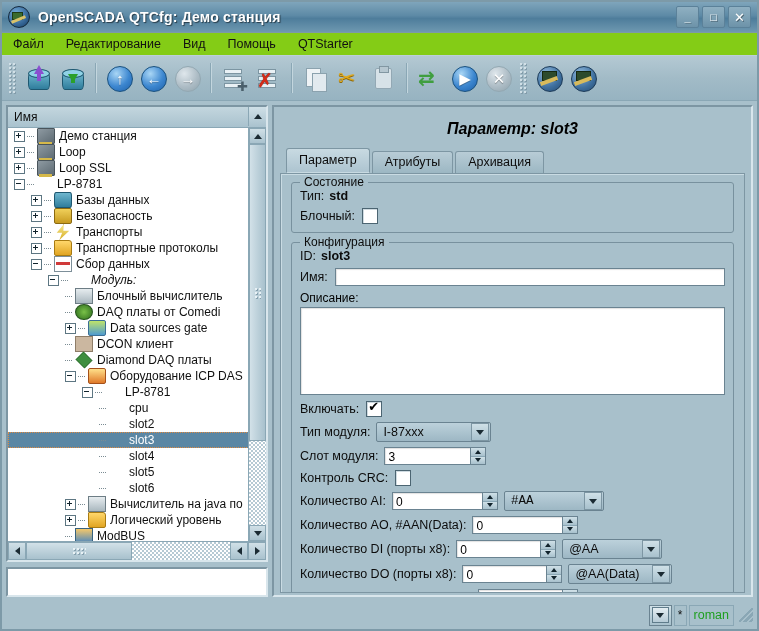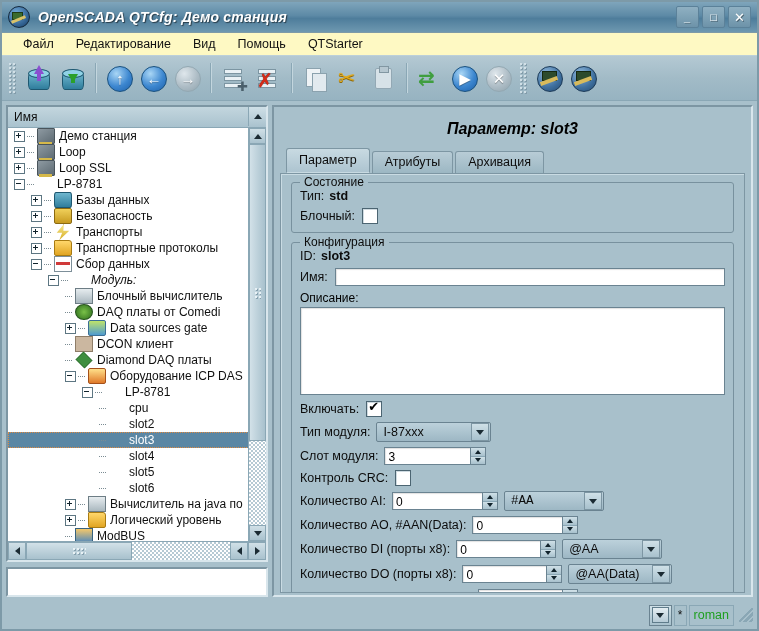--- a/index.html
+++ b/index.html
@@ -18,21 +18,20 @@
     display:flex;flex-direction:column;
   }
   
   .titlebar{
     height:30px;flex:0 0 30px;
     background:linear-gradient(to bottom,#7fa5bb 0%,#5d8aa6 45%,#4e7d9b 55%,#6e98b0 100%);
     display:flex;align-items:center;
     border-bottom:1px solid #7d9aa8;
     padding:0 4px 0 6px;
     position:relative;
-    font-style:italic;
   }
   .app-icon{
     width:20px;height:20px;flex:0 0 20px;border-radius:50%;
     background:radial-gradient(circle at 35% 30%,#6fa8d8 0%,#2e5d8c 70%,#17354f 100%);
     position:relative;overflow:hidden;margin-right:8px;
     border:1px solid #14293d;
   }
   .app-icon:before{
     content:"";position:absolute;left:3px;top:5px;width:9px;height:6px;
     background:#3a6b2e;border:1px solid #1d3a15;
@@ -52,22 +51,22 @@
     background:linear-gradient(to bottom,#8fb0c2,#6d93a9);
     border:1px solid #5b8199;border-radius:2px;
     display:flex;align-items:center;justify-content:center;
     color:#ffffff;font-size:11px;font-weight:bold;line-height:1;
     text-shadow:1px 1px 0 rgba(0,0,0,.4);
   }
   .win-btn.close{font-size:13px;}
   
   .menubar{
     height:22px;flex:0 0 22px;display:flex;align-items:center;
-    padding-left:10px;gap:0;
-    background:#fef9c3;
+    padding-left:0;gap:0;
+    background:#84cc16;
   }
   .menu-item{
     padding:2px 11px;color:#111;font-size:12.5px;white-space:nowrap;
   }
   
   .toolbar{
     height:44px;flex:0 0 44px;
     display:flex;align-items:center;
     background:linear-gradient(to bottom,#b4c9d3 0%,#a2bbc7 50%,#97b3c1 100%);
     border-top:1px solid #bcd0d9;

